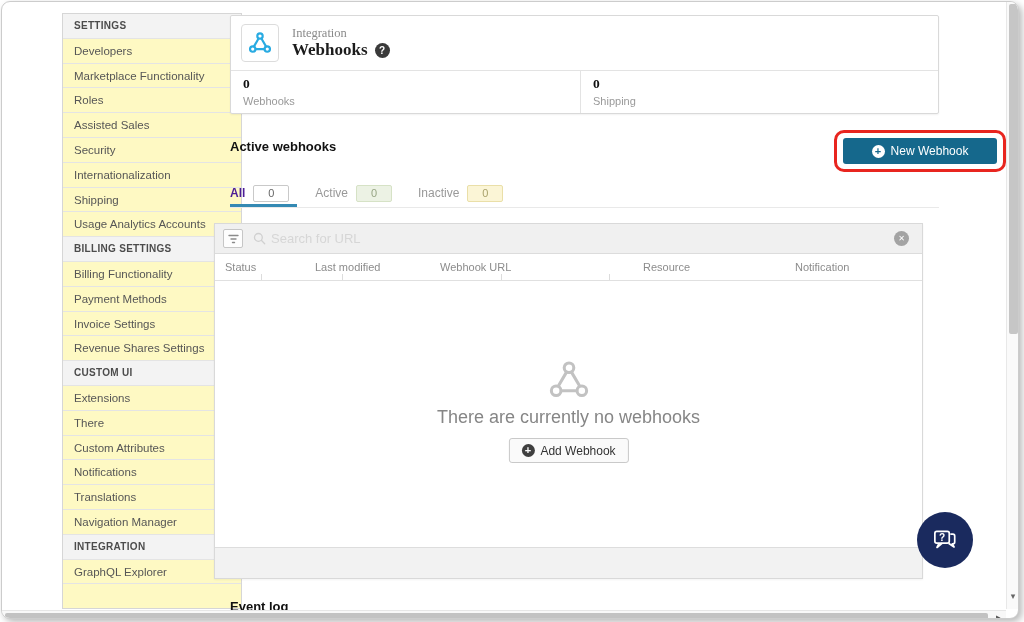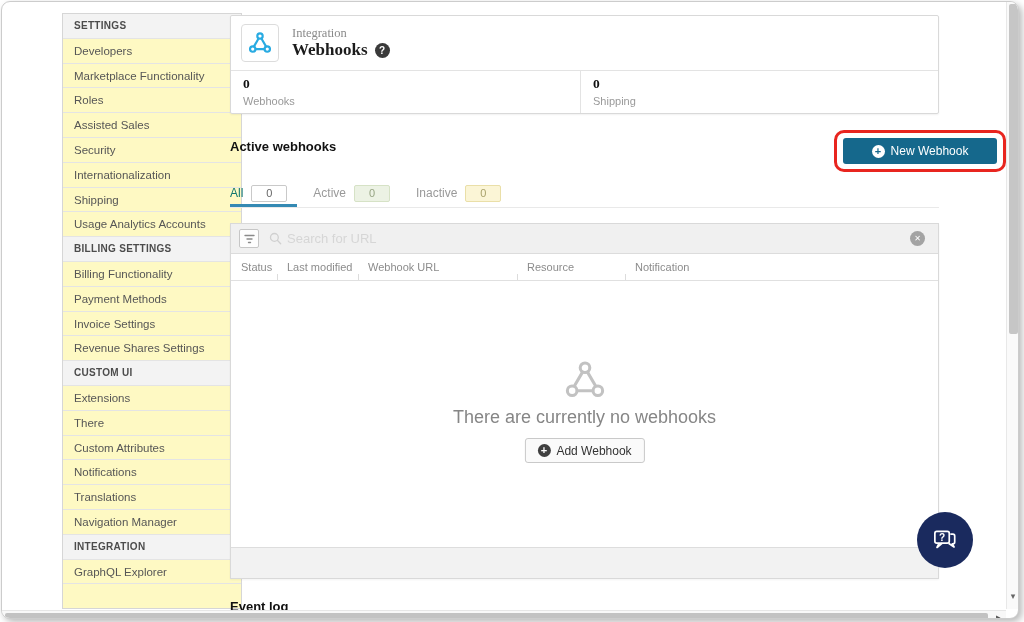--- a/index.html
+++ b/index.html
@@ -42,44 +42,44 @@
                      display:flex; align-items:center; justify-content:center; gap:6px; cursor:pointer; z-index:3;
                      font-family:"Liberation Sans","DejaVu Sans",sans-serif; }
   .plus-circle-light { width:13px; height:13px; border-radius:50%; background:#fff; color:#15688c;
                        font-size:11px; font-weight:bold; line-height:13px; text-align:center; }
   .plus-circle-dark  { width:13px; height:13px; border-radius:50%; background:#3f3f3f; color:#fff;
                        font-size:11px; font-weight:bold; line-height:13px; text-align:center; }
 
   
   .tabs { position:absolute; left:228px; top:181px; width:709px; height:20px; display:flex; align-items:center; }
   .tab { display:flex; align-items:center; margin-right:26px; cursor:pointer; }
-  .tab-label-active { font-size:12px; font-weight:normal; color:#0f766e; }
+  .tab-label-active { font-size:12px; font-weight:bold; color:#4c1d95; }
   .tab-label { font-size:12px; color:#999; }
   .badge { margin-left:8px; width:36px; height:17px; line-height:15px; text-align:center;
            font-size:11px; border-radius:2px; }
   .badge-all { background:#fff; border:1px solid #c9c9c9; color:#666; }
   .badge-active { background:#ecf2e4; border:1px solid #d6e2c6; color:#97a584; }
   .badge-inactive { background:#fbf5d6; border:1px solid #eadfa8; color:#a9a26b; }
   .tab-underline { position:absolute; left:228px; top:202px; width:67px; height:3px; background:#3489b3; }
   .tab-divider { position:absolute; left:228px; top:205px; width:709px; height:1px; background:#e9e9e9; }
 
   
-  .table { position:absolute; left:228px; top:221px; width:709px; height:356px; background:#fff;
+  .table { position:absolute; left:212px; top:221px; width:709px; height:356px; background:#fff;
            border:1px solid #d9d9d9; box-shadow:0 1px 2px rgba(0,0,0,.05); }
   .search-strip { position:relative; height:30px; background:#f0f0f0; border-bottom:1px solid #dcdcdc; }
   .filter-btn { position:absolute; left:8px; top:5px; width:20px; height:19px; background:#fdfdfd;
                 border:1px solid #c6c6c6; border-radius:2px; display:flex; align-items:center; justify-content:center; cursor:pointer; }
   .search-glyph { position:absolute; left:38px; top:8px; }
   .search-input { position:absolute; left:56px; top:0; width:590px; height:100%; background:transparent;
                   border:none; outline:none; font-size:13px; color:#777; }
   .search-input::placeholder { color:#d6d6d6; }
   .clear-btn { position:absolute; right:13px; top:7px; width:15px; height:15px; border-radius:50%;
                background:#a3a3a3; color:#fff; font-size:8px; line-height:15px; text-align:center; cursor:pointer; }
   .thead { position:relative; height:27px; display:flex; align-items:center; border-bottom:1px solid #e0e0e0;
-           font-size:11px; color:#8c8c8c; }
+           font-size:11px; color:#8c8c8c;gap:44px; }
   .th { padding-left:10px; white-space:nowrap; }
   .th1{width:46px;} .th2{width:81px;} .th3{width:159px;} .th4{width:108px;} .th5{flex:1;}
   .tick { position:absolute; bottom:0; width:1px; height:6px; background:#dcdcdc; }
   .tbody { position:relative; height:267px; background:#fff; }
   .empty-icon { position:absolute; left:50%; transform:translateX(-50%); top:76px; }
   .empty-msg { position:absolute; top:126px; width:100%; text-align:center; font-size:18px; color:#868686; }
   .add-btn { position:absolute; top:157px; left:50%; transform:translateX(-50%); height:25px; padding:0 12px;
              background:#fafafa; border:1px solid #c9c9c9; border-radius:3px; font-size:12px; color:#333;
              display:flex; align-items:center; gap:6px; cursor:pointer;
              font-family:"Liberation Sans","DejaVu Sans",sans-serif; }

